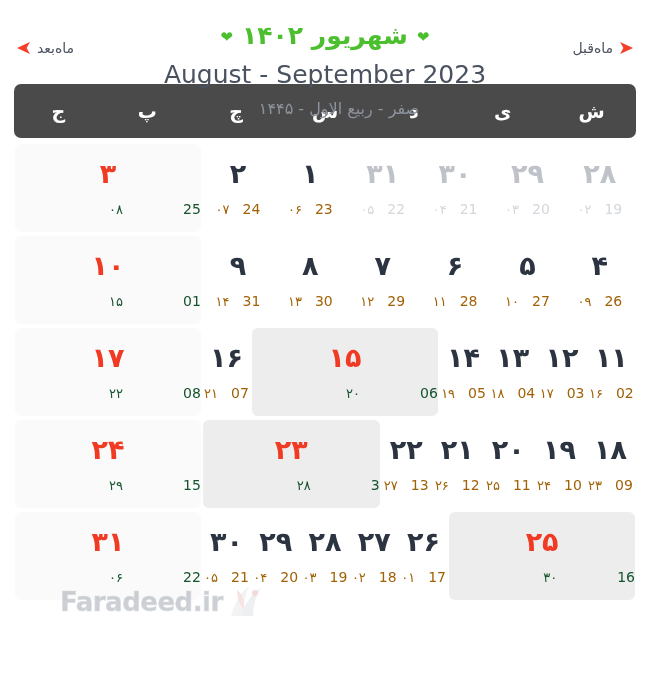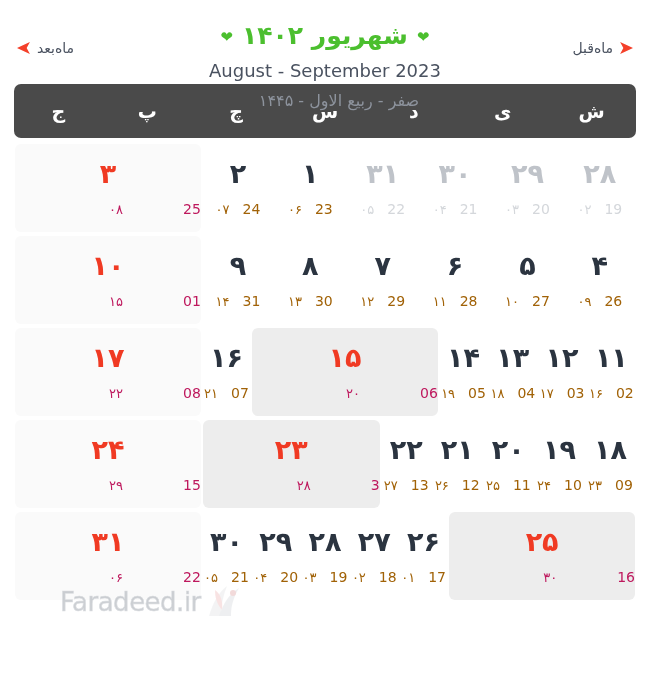--- a/index.html
+++ b/index.html
@@ -76,21 +76,21 @@
   }
   .chev {
     font-size: 15px;
     line-height: 1;
     color: #4bbf2e;
     display: inline-block;
     transform: translateY(1px);
   }
   .title-greg {
     margin-top: 9px;
-    font-size: 18px;
+    font-size: 25px;
     color: #4a5260;
     direction: ltr;
   }
   .title-hijri {
     margin-top: 10px;
     font-size: 16px;
     color: #8d939d;
     direction: rtl;
     padding-left: 28px;
   }
@@ -150,21 +150,21 @@
     color: #a16207;
     direction: ltr;
   }
   .sub-hijri { direction: rtl; font-size: 13px; }
   .sub-greg  { direction: ltr; }
 
   
   .day.red .day-main { color: #f03a23; }
   .day.red .day-sub,
   .day.red .sub-hijri,
-  .day.red .sub-greg { color: #be185d; margin-left: 47px; }
+  .day.red .sub-greg { color: #14532d; margin-left: 47px; }
 
   
   .day.muted .day-main { color: #bfc3c9; }
   .day.muted .day-sub,
   .day.muted .sub-hijri,
   .day.muted .sub-greg { color: #d4d7db; }
 
   
   .watermark {
     position: absolute;
@@ -177,21 +177,21 @@
     pointer-events: none;
     user-select: none;
   }
   .wm-mark {
     width: 44px;
     height: 40px;
     position: relative;
   }
   .wm-text {
     font-size: 26px;
-    font-weight: normal;
+    font-weight: bold;
     color: #9aa0a8;
     letter-spacing: -0.5px;
     direction: ltr;
     -webkit-text-stroke: 0.6px #b9bec5;
   }
 </style>
 </head>
 <body>
 
 <div class="calendar">

